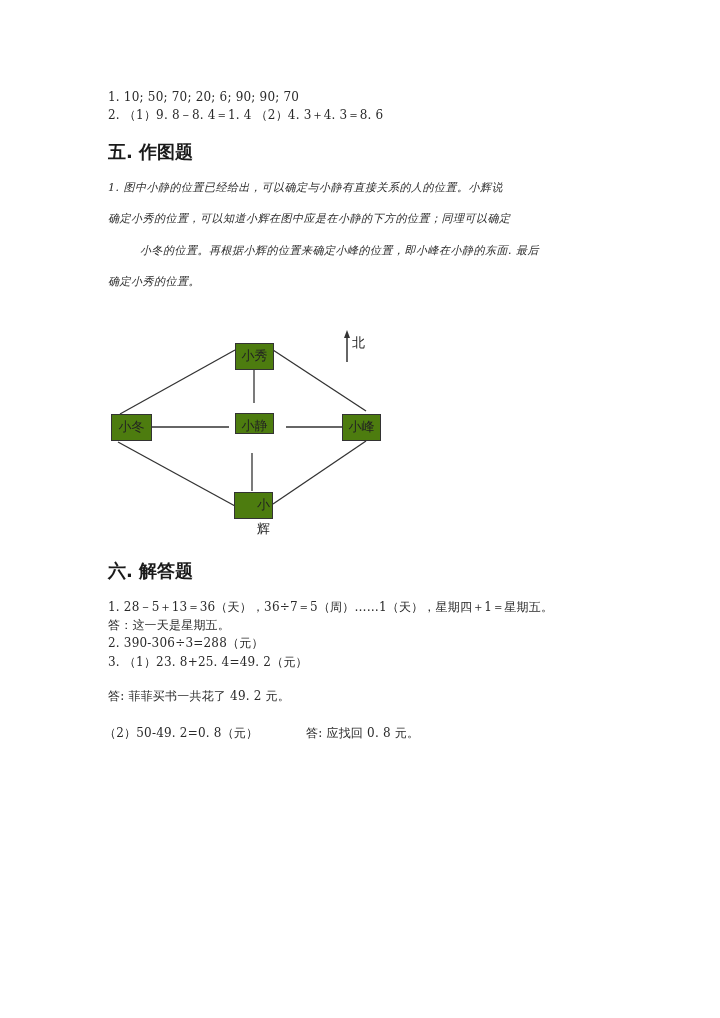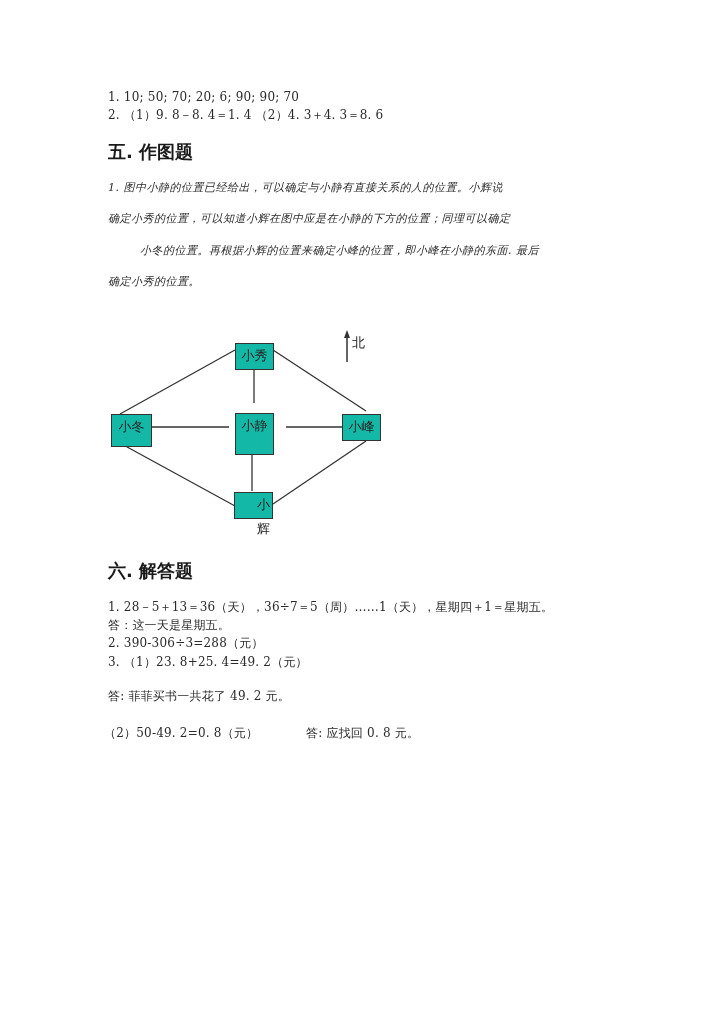--- a/index.html
+++ b/index.html
@@ -38,21 +38,21 @@
       position: absolute;
       left: 108px;
       top: 328px;
       width: 290px;
       height: 200px;
     }
     .diagram svg { position: absolute; left: 0; top: 0; }
     .node {
       position: absolute;
       border: 1.5px solid #333;
-      background: #14b8a6;
+      background: #4d7c0f;
       font-size: 13px;
       line-height: 22px;
       text-align: center;
       color: #222;
       box-sizing: border-box;
     }
     .north {
       position: absolute;
       font-size: 13px;
       color: #222;
@@ -93,22 +93,22 @@
     </g>
 
     <g>
       <line x1="239" y1="8" x2="239" y2="34" stroke="#333" stroke-width="1.5"></line>
       <polygon points="239,2 236,10 242,10" fill="#333"></polygon>
     </g>
   </svg>
   <div class="north" style="left:244px; top:6px;">北</div>
 
   <div class="node" style="left:127px; top:15px; width:39px; height:27px; line-height:24px;">小秀</div>
-  <div class="node" style="left:3px; top:86px; width:41px; height:33px; line-height:24px;">小冬</div>
-  <div class="node" style="left:127px; top:85px; width:39px; height:42px; line-height:24px;">小静</div>
+  <div class="node" style="left:3px; top:86px; width:41px; height:27px; line-height:24px;">小冬</div>
+  <div class="node" style="left:127px; top:85px; width:39px; height:21px; line-height:24px;">小静</div>
   <div class="node" style="left:234px; top:86px; width:39px; height:27px; line-height:24px;">小峰</div>
   <div class="node" style="left:126px; top:164px; width:39px; height:27px; line-height:24px;padding-left:20px;">小辉</div>
 </div>
 
 <div class="abs heading" style="left:108px; top:562px;">六. 解答题</div>
 
 <div class="abs line" style="left:108px; top:598px;">1. 28－5＋13＝36（天），36÷7＝5（周）……1（天），星期四＋1＝星期五。</div>
 <div class="abs line" style="left:108px; top:616px;">答：这一天是星期五。</div>
 <div class="abs line" style="left:108px; top:634px;">2. 390-306÷3=288（元）</div>
 <div class="abs line" style="left:108px; top:653px;">3. （1）23. 8+25. 4=49. 2（元）</div>

